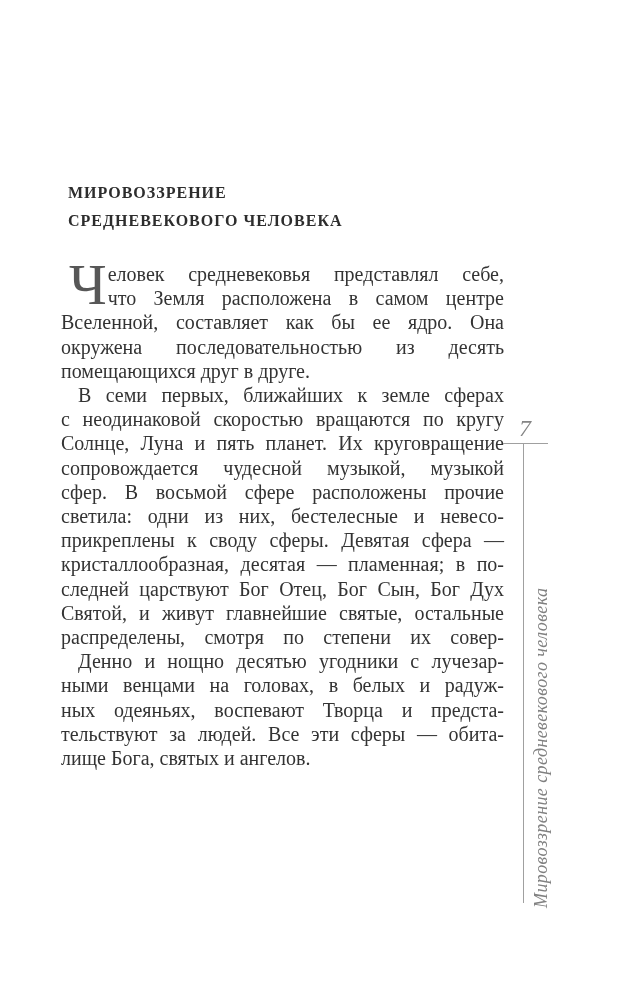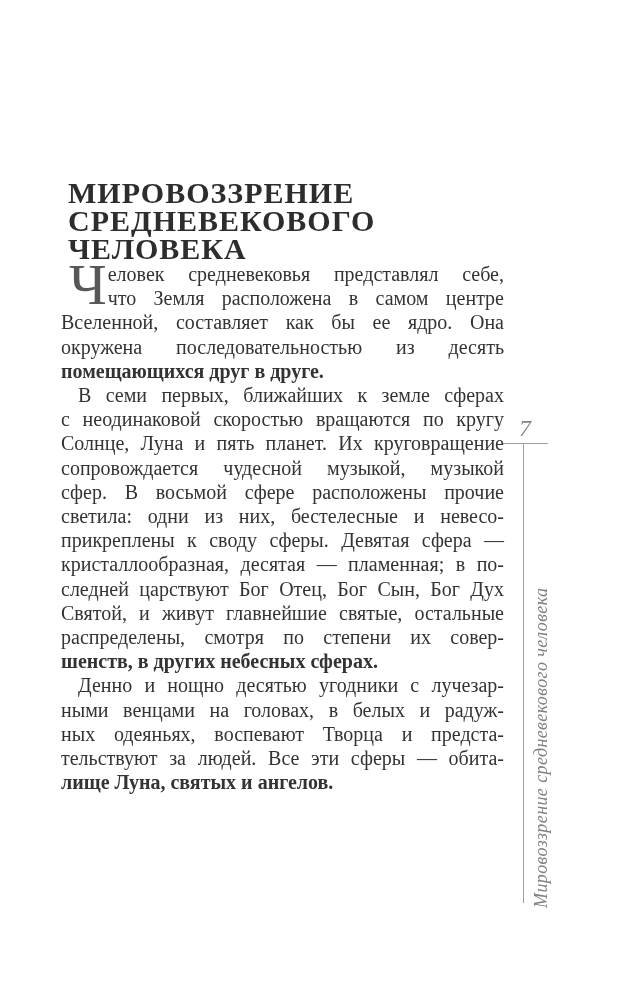--- a/index.html
+++ b/index.html
@@ -9,42 +9,42 @@
     height: 1000px;
     background: #ffffff;
     font-family: "Liberation Serif", "DejaVu Serif", serif;
     overflow: hidden;
   }
   .chapter-title {
     position: absolute;
     left: 68px;
     top: 179px;
     width: 460px;
-    font-size: 30px;
+    font-size: 16px;
     line-height: 28px;
     font-weight: bold;
     letter-spacing: 1px;
     color: #2d2d2d;
   }
   .body-text {
     position: absolute;
     left: 61px;
     top: 262px;
     width: 443px;
     font-size: 20px;
     line-height: 24.2px;
     color: #333333;
   }
   .para { margin: 0; }
   .line {
     text-align: justify;
     text-align-last: justify;
     white-space: normal;
   }
-  .line.last { text-align-last: left; font-weight: bold; }
+  .line.last { text-align-last: left; }
   .line.indent { text-indent: 17px; }
   .dropcap {
     float: left;
     font-size: 58px;
     line-height: 44px;
     margin: 1px 1px 0 8px;
     color: #575757;
   }
   .folio-number {
     position: absolute;
@@ -111,28 +111,27 @@
         <div class="line">с неодинаковой скоростью вращаются по кругу</div>
         <div class="line">Солнце, Луна и пять планет. Их круговращение</div>
         <div class="line">сопровождается чудесной музыкой, музыкой</div>
         <div class="line">сфер. В восьмой сфере расположены прочие</div>
         <div class="line">светила: одни из них, бестелесные и невесо-</div>
         <div class="line">прикреплены к своду сферы. Девятая сфера —</div>
         <div class="line">кристаллообразная, десятая — пламенная; в по-</div>
         <div class="line">следней царствуют Бог Отец, Бог Сын, Бог Дух</div>
         <div class="line">Святой, и живут главнейшие святые, остальные</div>
         <div class="line">распределены, смотря по степени их совер-</div>
-        <div class="line last">шенств, в других небесных сферах.</div>
       </div>
       <div class="para">
         <div class="line indent">Денно и нощно десятью угодники с лучезар-</div>
         <div class="line">ными венцами на головах, в белых и радуж-</div>
         <div class="line">ных одеяньях, воспевают Творца и предста-</div>
         <div class="line">тельствуют за людей. Все эти сферы — обита-</div>
-        <div class="line last">лище Луна, святых и ангелов.</div>
+        <div class="line last">лище Бога, святых и ангелов.</div>
       </div>
     </div>
 
   <div class="folio-number">7</div>
   <div class="folio-hrule"></div>
   <div class="folio-vrule"></div>
 
   <div class="running-header">Мировоззрение средневекового человека</div>
 
 </div>

